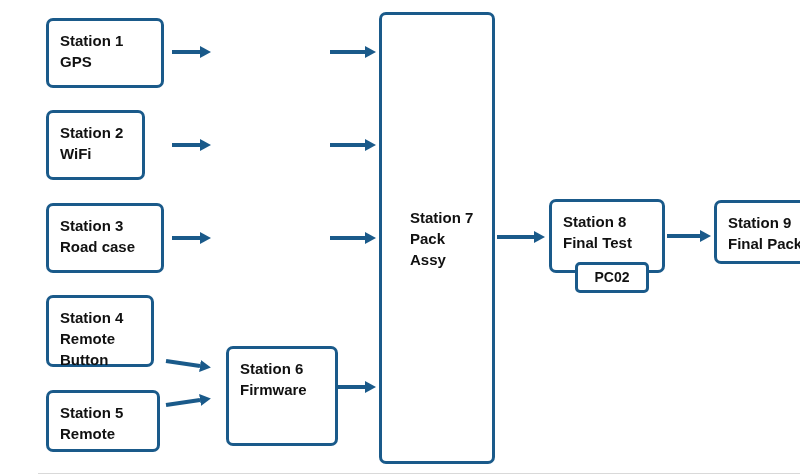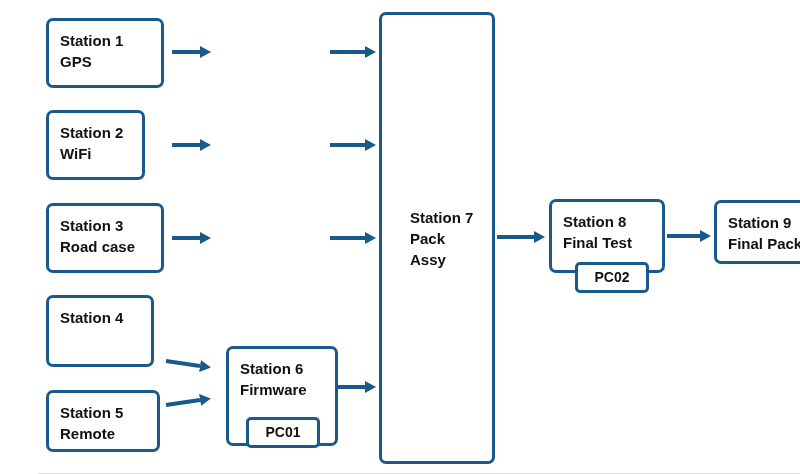--- a/index.html
+++ b/index.html
@@ -87,35 +87,33 @@
     <div>WiFi</div>
   </div>
 
   <div class="box" style="left:8px; top:203px; width:118px; height:70px;">
     <div>Station 3</div>
     <div>Road case</div>
   </div>
 
   <div class="box" style="left:8px; top:295px; width:108px; height:72px;">
     <div>Station 4</div>
+    <div>Remote Button</div>
   </div>
 
   <div class="box" style="left:8px; top:390px; width:114px; height:62px;">
     <div>Station 5</div>
     <div>Remote</div>
   </div>
 
   <div class="box" style="left:188px; top:346px; width:112px; height:100px;">
     <div>Station 6</div>
     <div>Firmware</div>
   </div>
 
-  <div class="box pc" style="left:208px; top:417px; width:74px; height:31px;">
-    <div>PC01</div>
-  </div>
 
   <div class="box center-v" style="left:341px; top:12px; width:116px; height:452px;">
     <div>Station 7</div>
     <div>Pack Assy</div>
   </div>
 
   <div class="box" style="left:511px; top:199px; width:116px; height:74px;">
     <div>Station 8</div>
     <div>Final Test</div>
   </div>

